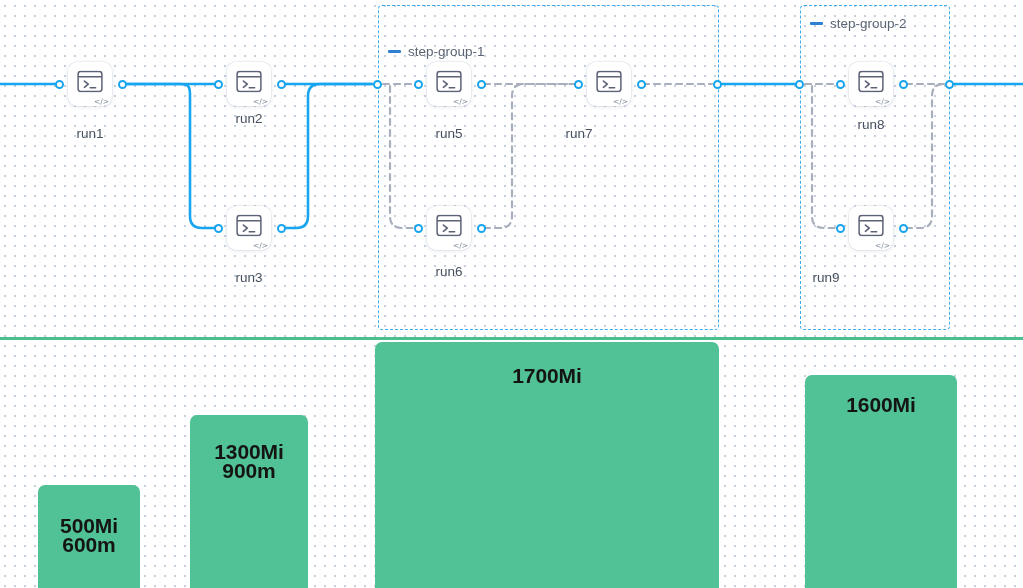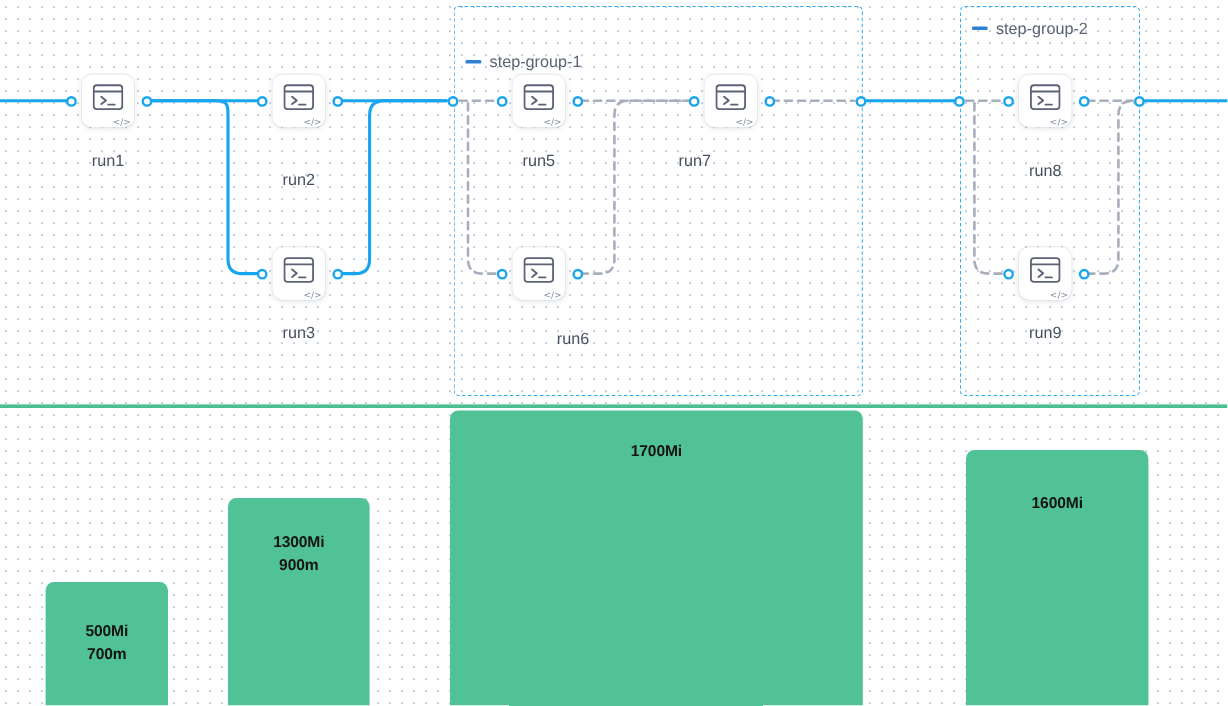--- a/index.html
+++ b/index.html
@@ -108,21 +108,21 @@
     border-radius: 7px;
     box-sizing: border-box;
   }
   .res-bar .res-text {
     position: absolute;
     left: 0;
     right: 0;
     text-align: center;
     color: #141414;
     font-weight: bold;
-    font-size: 13px;
+    font-size: 21px;
     line-height: 18.5px;
     letter-spacing: -0.1px;
   }
   .res-line { display: block; }
 </style>
 </head>
 <body>
 
 <div id="canvas">
 
@@ -196,21 +196,21 @@
         <rect x="1.1" y="1.1" width="23.8" height="19.8" rx="2.6" stroke="#5c6275" stroke-width="1.5"></rect>
         <path d="M1.1 6.3 H24.9" stroke="#5c6275" stroke-width="1.5"></path>
         <path d="M7.4 10.6 L11.3 13.7 L7.4 16.8" stroke="#5c6275" stroke-width="1.6" stroke-linecap="round" stroke-linejoin="round"></path>
         <path d="M13.2 17.2 H18.6" stroke="#5c6275" stroke-width="1.6" stroke-linecap="round"></path>
       </svg>
     </span>
     <span class="code-badge">&lt;/&gt;</span>
   </div>
   <div class="port" style="left:214px; top:80px;"></div>
   <div class="port" style="left:277px; top:80px;"></div>
-  <div class="node-label" style="left:207px; top:142px; width:84px;">run2</div>
+  <div class="node-label" style="left:207px; top:111px; width:84px;">run2</div>
 
   <div class="node" style="left:227px; top:206px;">
     <span class="term">
       <svg width="26" height="22" viewBox="0 0 26 22" fill="none">
         <rect x="1.1" y="1.1" width="23.8" height="19.8" rx="2.6" stroke="#5c6275" stroke-width="1.5"></rect>
         <path d="M1.1 6.3 H24.9" stroke="#5c6275" stroke-width="1.5"></path>
         <path d="M7.4 10.6 L11.3 13.7 L7.4 16.8" stroke="#5c6275" stroke-width="1.6" stroke-linecap="round" stroke-linejoin="round"></path>
         <path d="M13.2 17.2 H18.6" stroke="#5c6275" stroke-width="1.6" stroke-linecap="round"></path>
       </svg>
     </span>
@@ -242,21 +242,21 @@
         <rect x="1.1" y="1.1" width="23.8" height="19.8" rx="2.6" stroke="#5c6275" stroke-width="1.5"></rect>
         <path d="M1.1 6.3 H24.9" stroke="#5c6275" stroke-width="1.5"></path>
         <path d="M7.4 10.6 L11.3 13.7 L7.4 16.8" stroke="#5c6275" stroke-width="1.6" stroke-linecap="round" stroke-linejoin="round"></path>
         <path d="M13.2 17.2 H18.6" stroke="#5c6275" stroke-width="1.6" stroke-linecap="round"></path>
       </svg>
     </span>
     <span class="code-badge">&lt;/&gt;</span>
   </div>
   <div class="port" style="left:414px; top:224px;"></div>
   <div class="port" style="left:477px; top:224px;"></div>
-  <div class="node-label" style="left:407px; top:275px; width:84px;text-align:right;">run6</div>
+  <div class="node-label" style="left:407px; top:264px; width:84px;">run6</div>
 
   <div class="node" style="left:587px; top:62px;">
     <span class="term">
       <svg width="26" height="22" viewBox="0 0 26 22" fill="none">
         <rect x="1.1" y="1.1" width="23.8" height="19.8" rx="2.6" stroke="#5c6275" stroke-width="1.5"></rect>
         <path d="M1.1 6.3 H24.9" stroke="#5c6275" stroke-width="1.5"></path>
         <path d="M7.4 10.6 L11.3 13.7 L7.4 16.8" stroke="#5c6275" stroke-width="1.6" stroke-linecap="round" stroke-linejoin="round"></path>
         <path d="M13.2 17.2 H18.6" stroke="#5c6275" stroke-width="1.6" stroke-linecap="round"></path>
       </svg>
     </span>
@@ -275,58 +275,58 @@
         <path d="M7.4 10.6 L11.3 13.7 L7.4 16.8" stroke="#5c6275" stroke-width="1.6" stroke-linecap="round" stroke-linejoin="round"></path>
         <path d="M13.2 17.2 H18.6" stroke="#5c6275" stroke-width="1.6" stroke-linecap="round"></path>
       </svg>
     </span>
     <span class="code-badge">&lt;/&gt;</span>
   </div>
   <div class="port" style="left:795px; top:80px;"></div>
   <div class="port" style="left:836px; top:80px;"></div>
   <div class="port" style="left:899px; top:80px;"></div>
   <div class="port" style="left:945px; top:80px;"></div>
-  <div class="node-label" style="left:829px; top:135px; width:84px;">run8</div>
+  <div class="node-label" style="left:829px; top:117px; width:84px;">run8</div>
 
   <div class="node" style="left:849px; top:206px;">
     <span class="term">
       <svg width="26" height="22" viewBox="0 0 26 22" fill="none">
         <rect x="1.1" y="1.1" width="23.8" height="19.8" rx="2.6" stroke="#5c6275" stroke-width="1.5"></rect>
         <path d="M1.1 6.3 H24.9" stroke="#5c6275" stroke-width="1.5"></path>
         <path d="M7.4 10.6 L11.3 13.7 L7.4 16.8" stroke="#5c6275" stroke-width="1.6" stroke-linecap="round" stroke-linejoin="round"></path>
         <path d="M13.2 17.2 H18.6" stroke="#5c6275" stroke-width="1.6" stroke-linecap="round"></path>
       </svg>
     </span>
     <span class="code-badge">&lt;/&gt;</span>
   </div>
   <div class="port" style="left:836px; top:224px;"></div>
   <div class="port" style="left:899px; top:224px;"></div>
-  <div class="node-label" style="left:829px; top:270px; width:84px;">run9</div>
+  <div class="node-label" style="left:784px; top:270px; width:84px;">run9</div>
 
   <div class="sep-line" style="top:337px;"></div>
 
   <div class="res-bar" style="left:38px; top:485px; width:102px; height:110px;">
     <div class="res-text" style="top:32px;">
       <span class="res-line">500Mi</span>
-      <span class="res-line">700m</span>
+      <span class="res-line">600m</span>
     </div>
   </div>
 
   <div class="res-bar" style="left:190px; top:415px; width:118px; height:180px;">
     <div class="res-text" style="top:28px;">
       <span class="res-line">1300Mi</span>
       <span class="res-line">900m</span>
     </div>
   </div>
 
   <div class="res-bar" style="left:375px; top:342px; width:344px; height:253px;">
     <div class="res-text" style="top:25px;">
       <span class="res-line">1700Mi</span>
     </div>
   </div>
 
   <div class="res-bar" style="left:805px; top:375px; width:152px; height:220px;">
-    <div class="res-text" style="top:35px;">
+    <div class="res-text" style="top:21px;">
       <span class="res-line">1600Mi</span>
     </div>
   </div>
 
 </div>
 
 </body></html>

